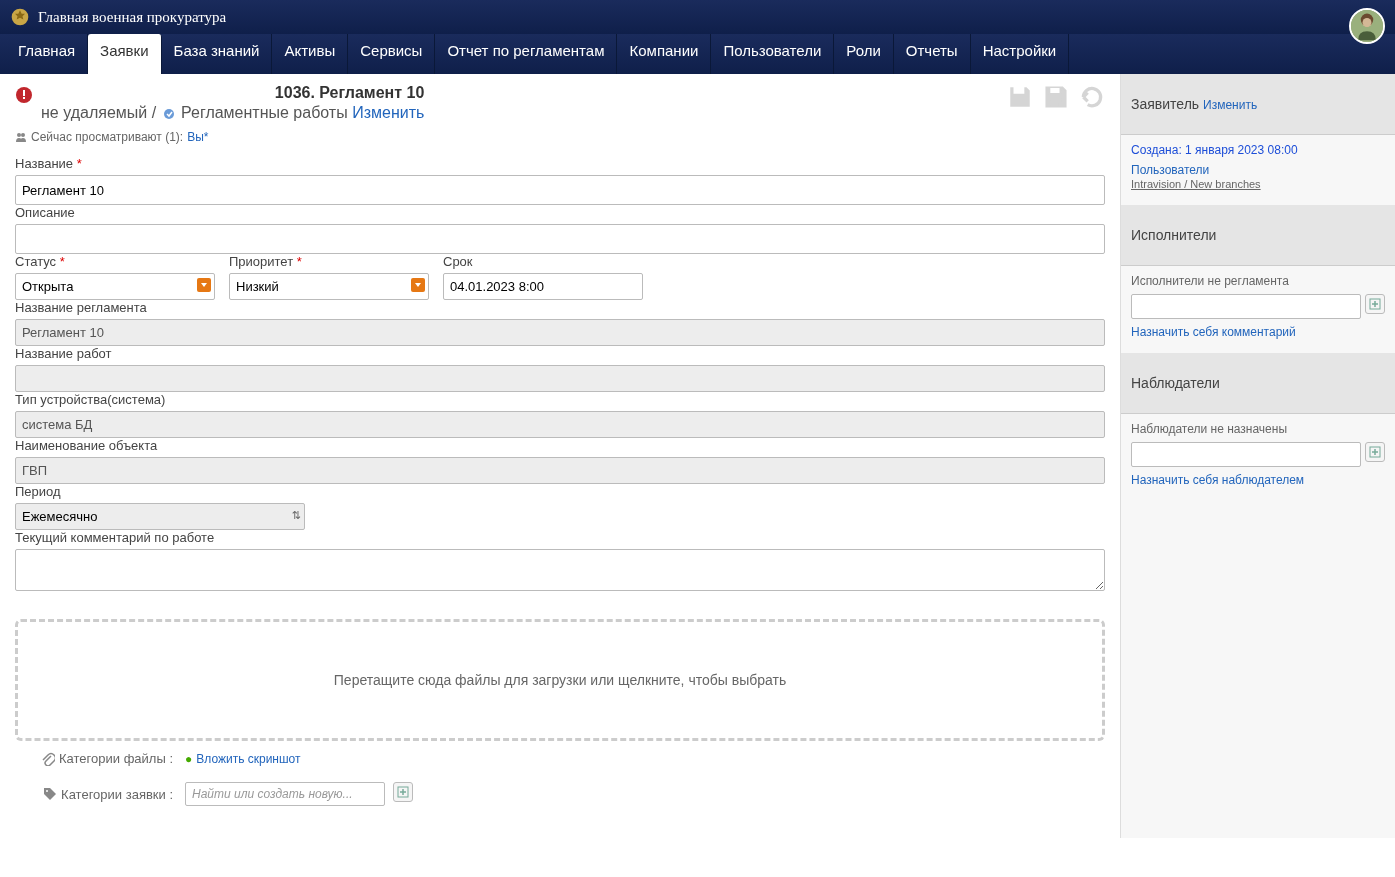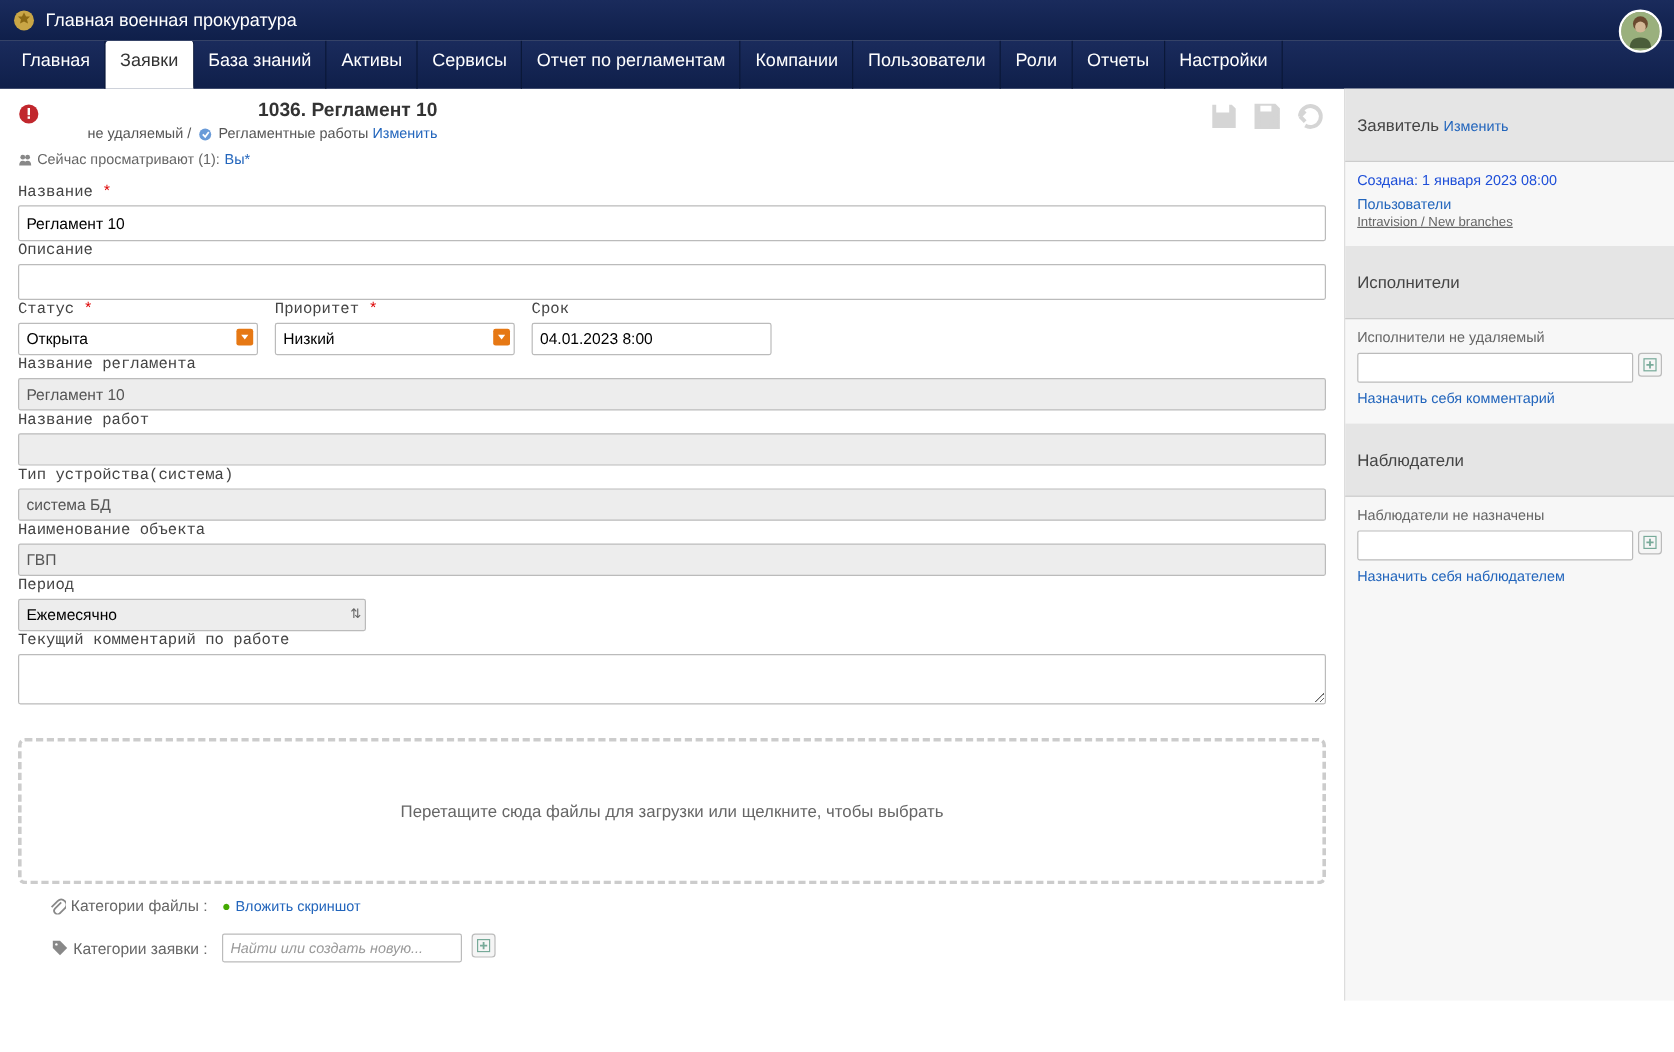--- a/index.html
+++ b/index.html
@@ -1,38 +1,38 @@
 <!DOCTYPE html>
 <html><head>
 <meta charset="utf-8">
 <style>
 * { margin: 0; padding: 0; box-sizing: border-box; }
 body { font-family: Arial, sans-serif; font-size: 13px; color: #333; background: #fff; }
-.header { background: linear-gradient(to bottom, #1a2b5c, #0f1f4a); height: 34px; display: flex; align-items: center; padding: 0 10px; color: #fff; position: relative; }
+.header { background: linear-gradient(to bottom, #1a2b5c, #0f1f4a); height: 34px; display: flex; align-items: center; padding: 0 10px; color: #fff; position: relative; font-family: Liberation Serif, serif; }
 .emblem { width: 20px; height: 20px; margin-right: 8px; }
 .header-title { font-size: 15px; font-weight: normal; }
 .avatar { width: 36px; height: 36px; border-radius: 50%; position: absolute; right: 10px; top: 8px; background: #8a9b6e; border: 2px solid #fff; overflow: hidden; }
 .avatar svg { width: 100%; height: 100%; }
 .nav { background: linear-gradient(to bottom, #1a2b5c, #0f1f4a); display: flex; padding: 0 6px; height: 40px; }
 .nav-item { padding: 8px 12px; color: #fff; font-size: 15px; cursor: pointer; border-right: 1px solid #0a1838; }
 .nav-item.active { background: #fff; color: #333; border-top-left-radius: 3px; border-top-right-radius: 3px; }
 .layout { display: flex; }
 .main { flex: 1; padding: 10px 15px; }
 .sidebar { width: 275px; background: #f7f7f7; border-left: 1px solid #ddd; }
 .ticket-header { display: flex; align-items: flex-start; margin-bottom: 8px; text-align: right; }
 .priority-icon { width: 18px; height: 18px; margin-right: 8px; margin-top: 2px; }
 .ticket-title { font-size: 16px; font-weight: bold; }
-.ticket-meta { font-size: 12px; color: #555; margin-top: 2px; margin-left: 32px; }
+.ticket-meta { font-size: 16px; color: #555; margin-top: 2px; }
 .ticket-meta a { color: #2265bc; text-decoration: none; }
 .badge-icon { width: 12px; height: 12px; display: inline-block; vertical-align: middle; margin: 0 2px; }
 .toolbar-icons { margin-left: auto; display: flex; gap: 10px; }
 .toolbar-icons svg { width: 26px; height: 26px; opacity: 0.35; cursor: pointer; }
 .viewers { font-size: 12px; color: #666; margin: 6px 0 12px; display: flex; align-items: center; gap: 4px; }
 .viewers a { color: #2265bc; text-decoration: none; }
-.form-label { font-size: 13px; color: #444; margin-bottom: 4px; margin-top: 0; font-family: Liberation Mono, monospace; }
+.form-label { font-size: 13px; color: #444; margin-bottom: 4px; margin-top: 0; }
 .req { color: #d00; }
 .form-input { width: 100%; padding: 5px 6px; border: 1px solid #bbb; border-radius: 2px; font-size: 13px; background: #fff; }
 .form-input.readonly { background: #ededed; color: #555; }
 .form-input.large { height: 30px; }
 .form-row { display: flex; gap: 14px; }
 .form-col { flex: 1; }
 .form-col.small { flex: 0 0 200px; }
 .select-wrap { position: relative; }
 .select-arrow { position: absolute; right: 4px; top: 5px; width: 14px; height: 14px; background: #e67814; border-radius: 2px; display: flex; align-items: center; justify-content: center; }
 .select-arrow svg { width: 8px; height: 8px; fill: #fff; }
@@ -248,21 +248,21 @@
       <a href="#">Изменить</a>
     </div>
     <div class="side-body">
       <div class="meta-line">Создана: 1 января 2023 08:00</div>
       <a href="#" class="side-link">Пользователи</a><br>
       <a href="#" class="side-sub">Intravision / New branches</a>
     </div>
 
     <div class="side-section-title">Исполнители</div>
     <div class="side-body">
-      <div class="side-empty">Исполнители не удаляемый</div>
+      <div class="side-empty">Исполнители не регламента</div>
       <div class="side-input-row">
         <input class="side-input" style="">
         <div class="icon-btn">
             <svg viewBox="0 0 12 12">
               <rect x="1" y="1" width="10" height="10" fill="none" stroke="#7a9" stroke-width="1"></rect>
               <path d="M6 3 V9 M3 6 H9" stroke="#7a9" stroke-width="1.5"></path>
             </svg>
           </div>
       </div>
       <a href="#" class="side-link">Назначить себя комментарий</a>

